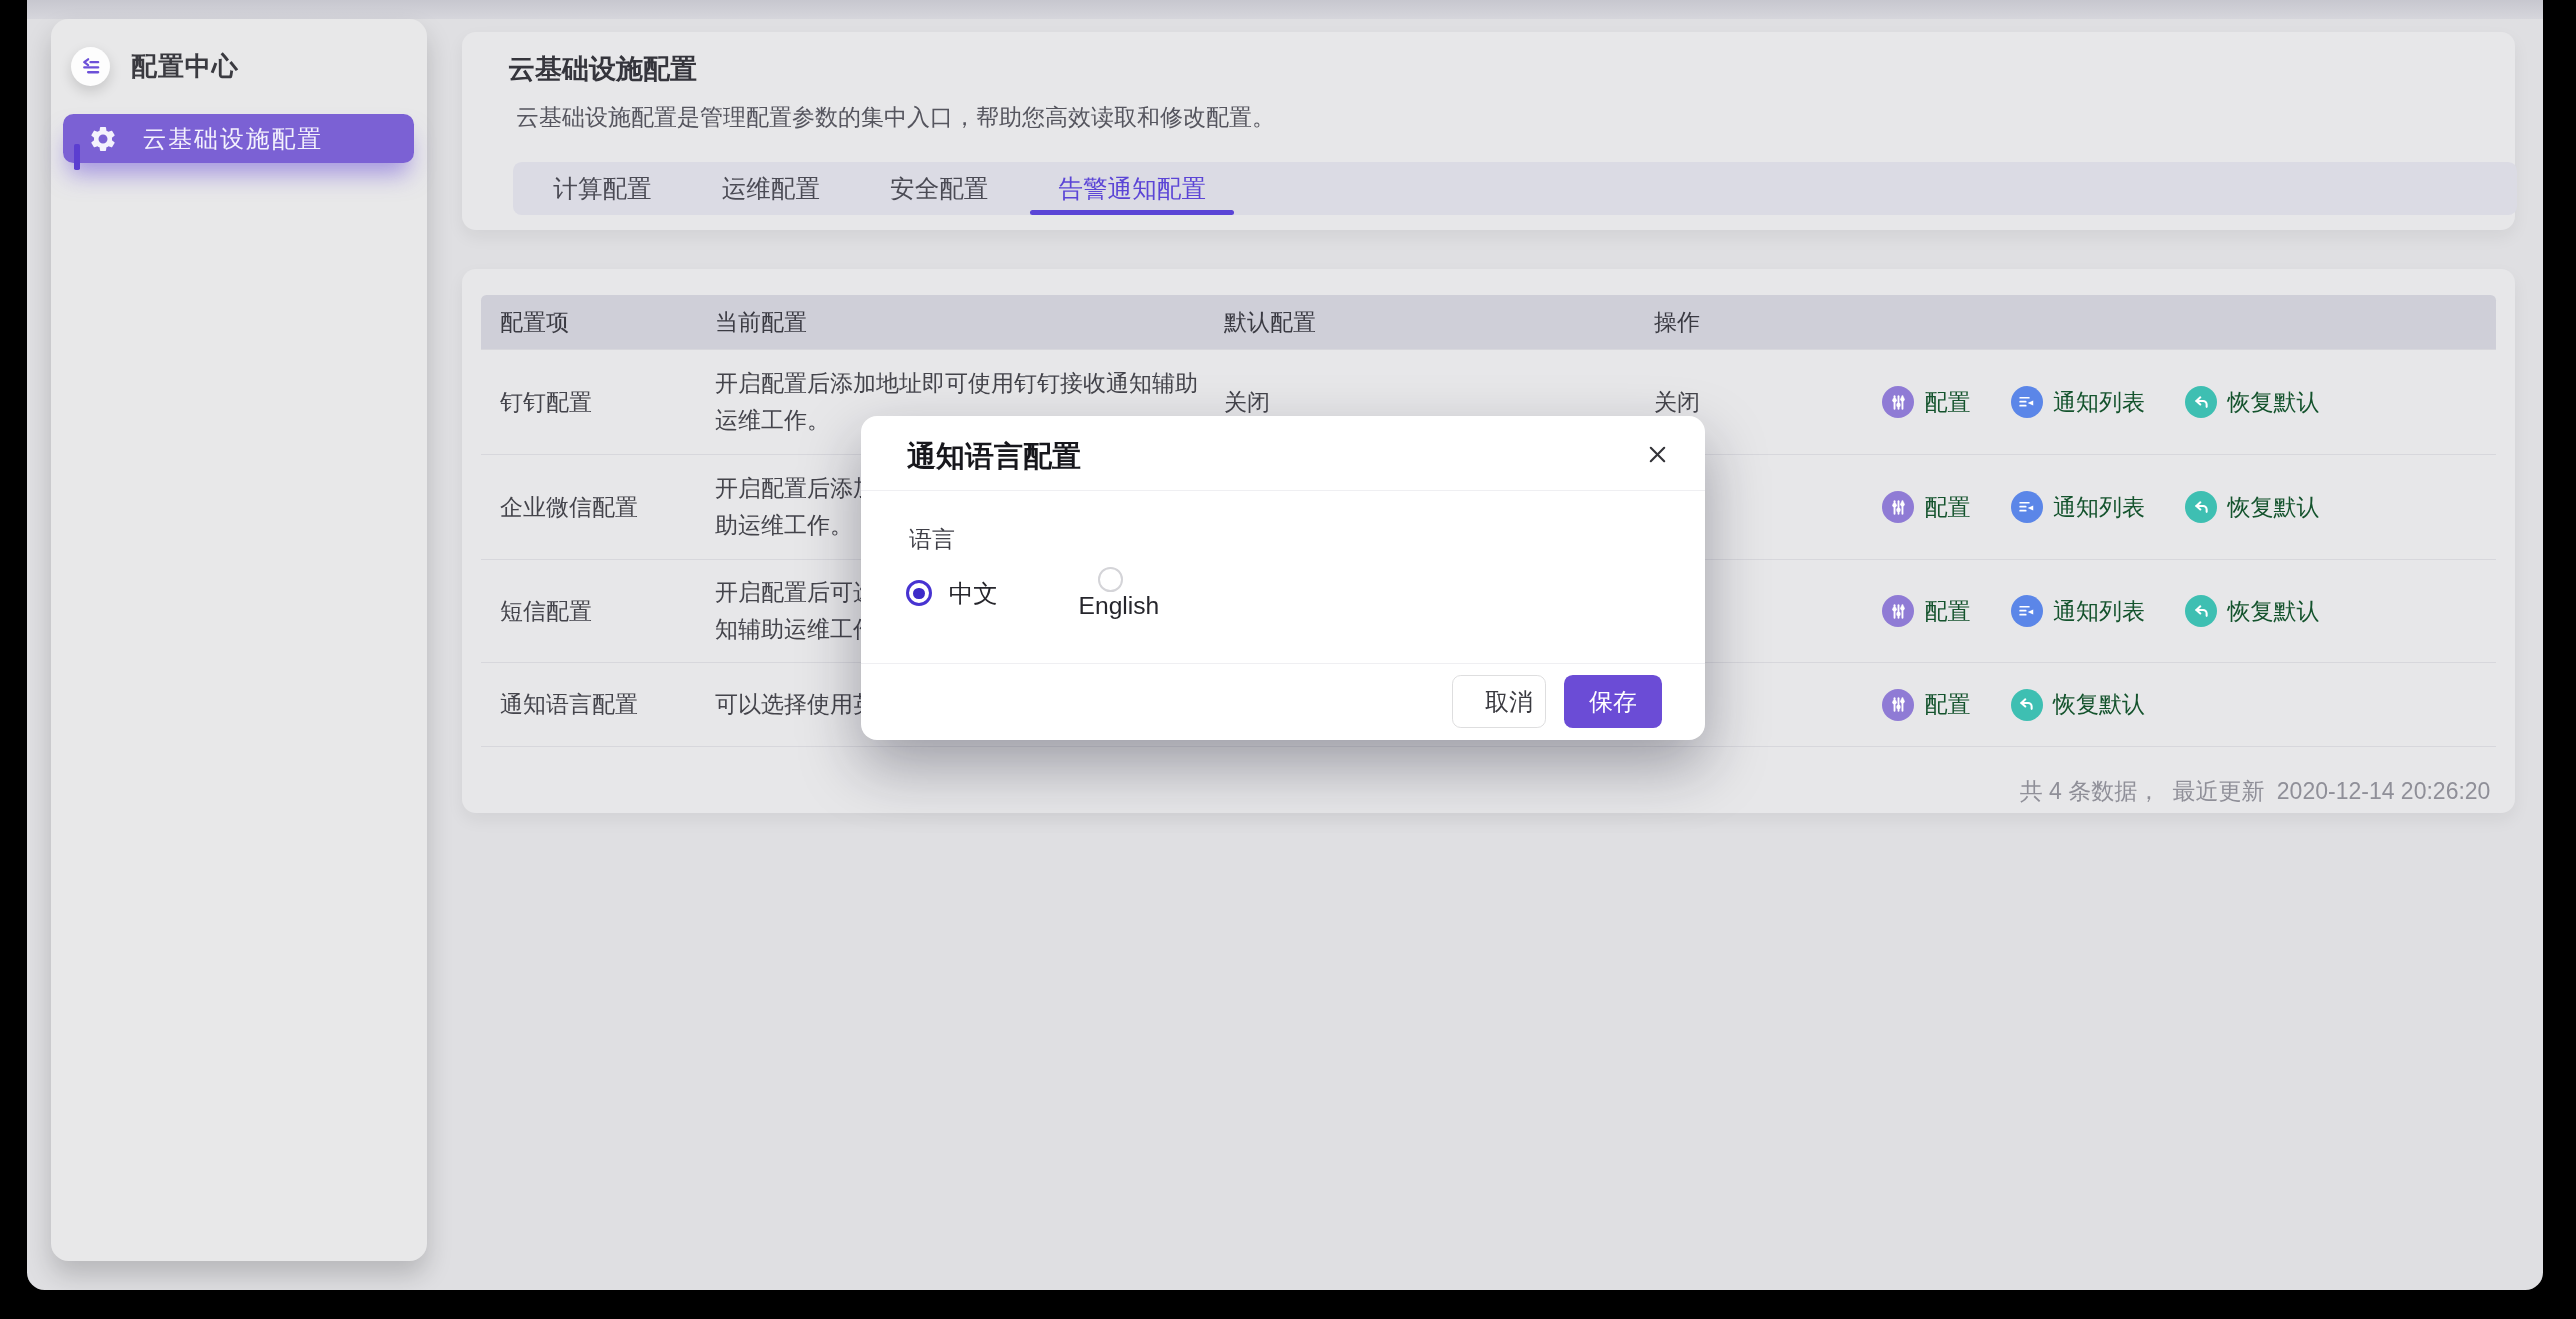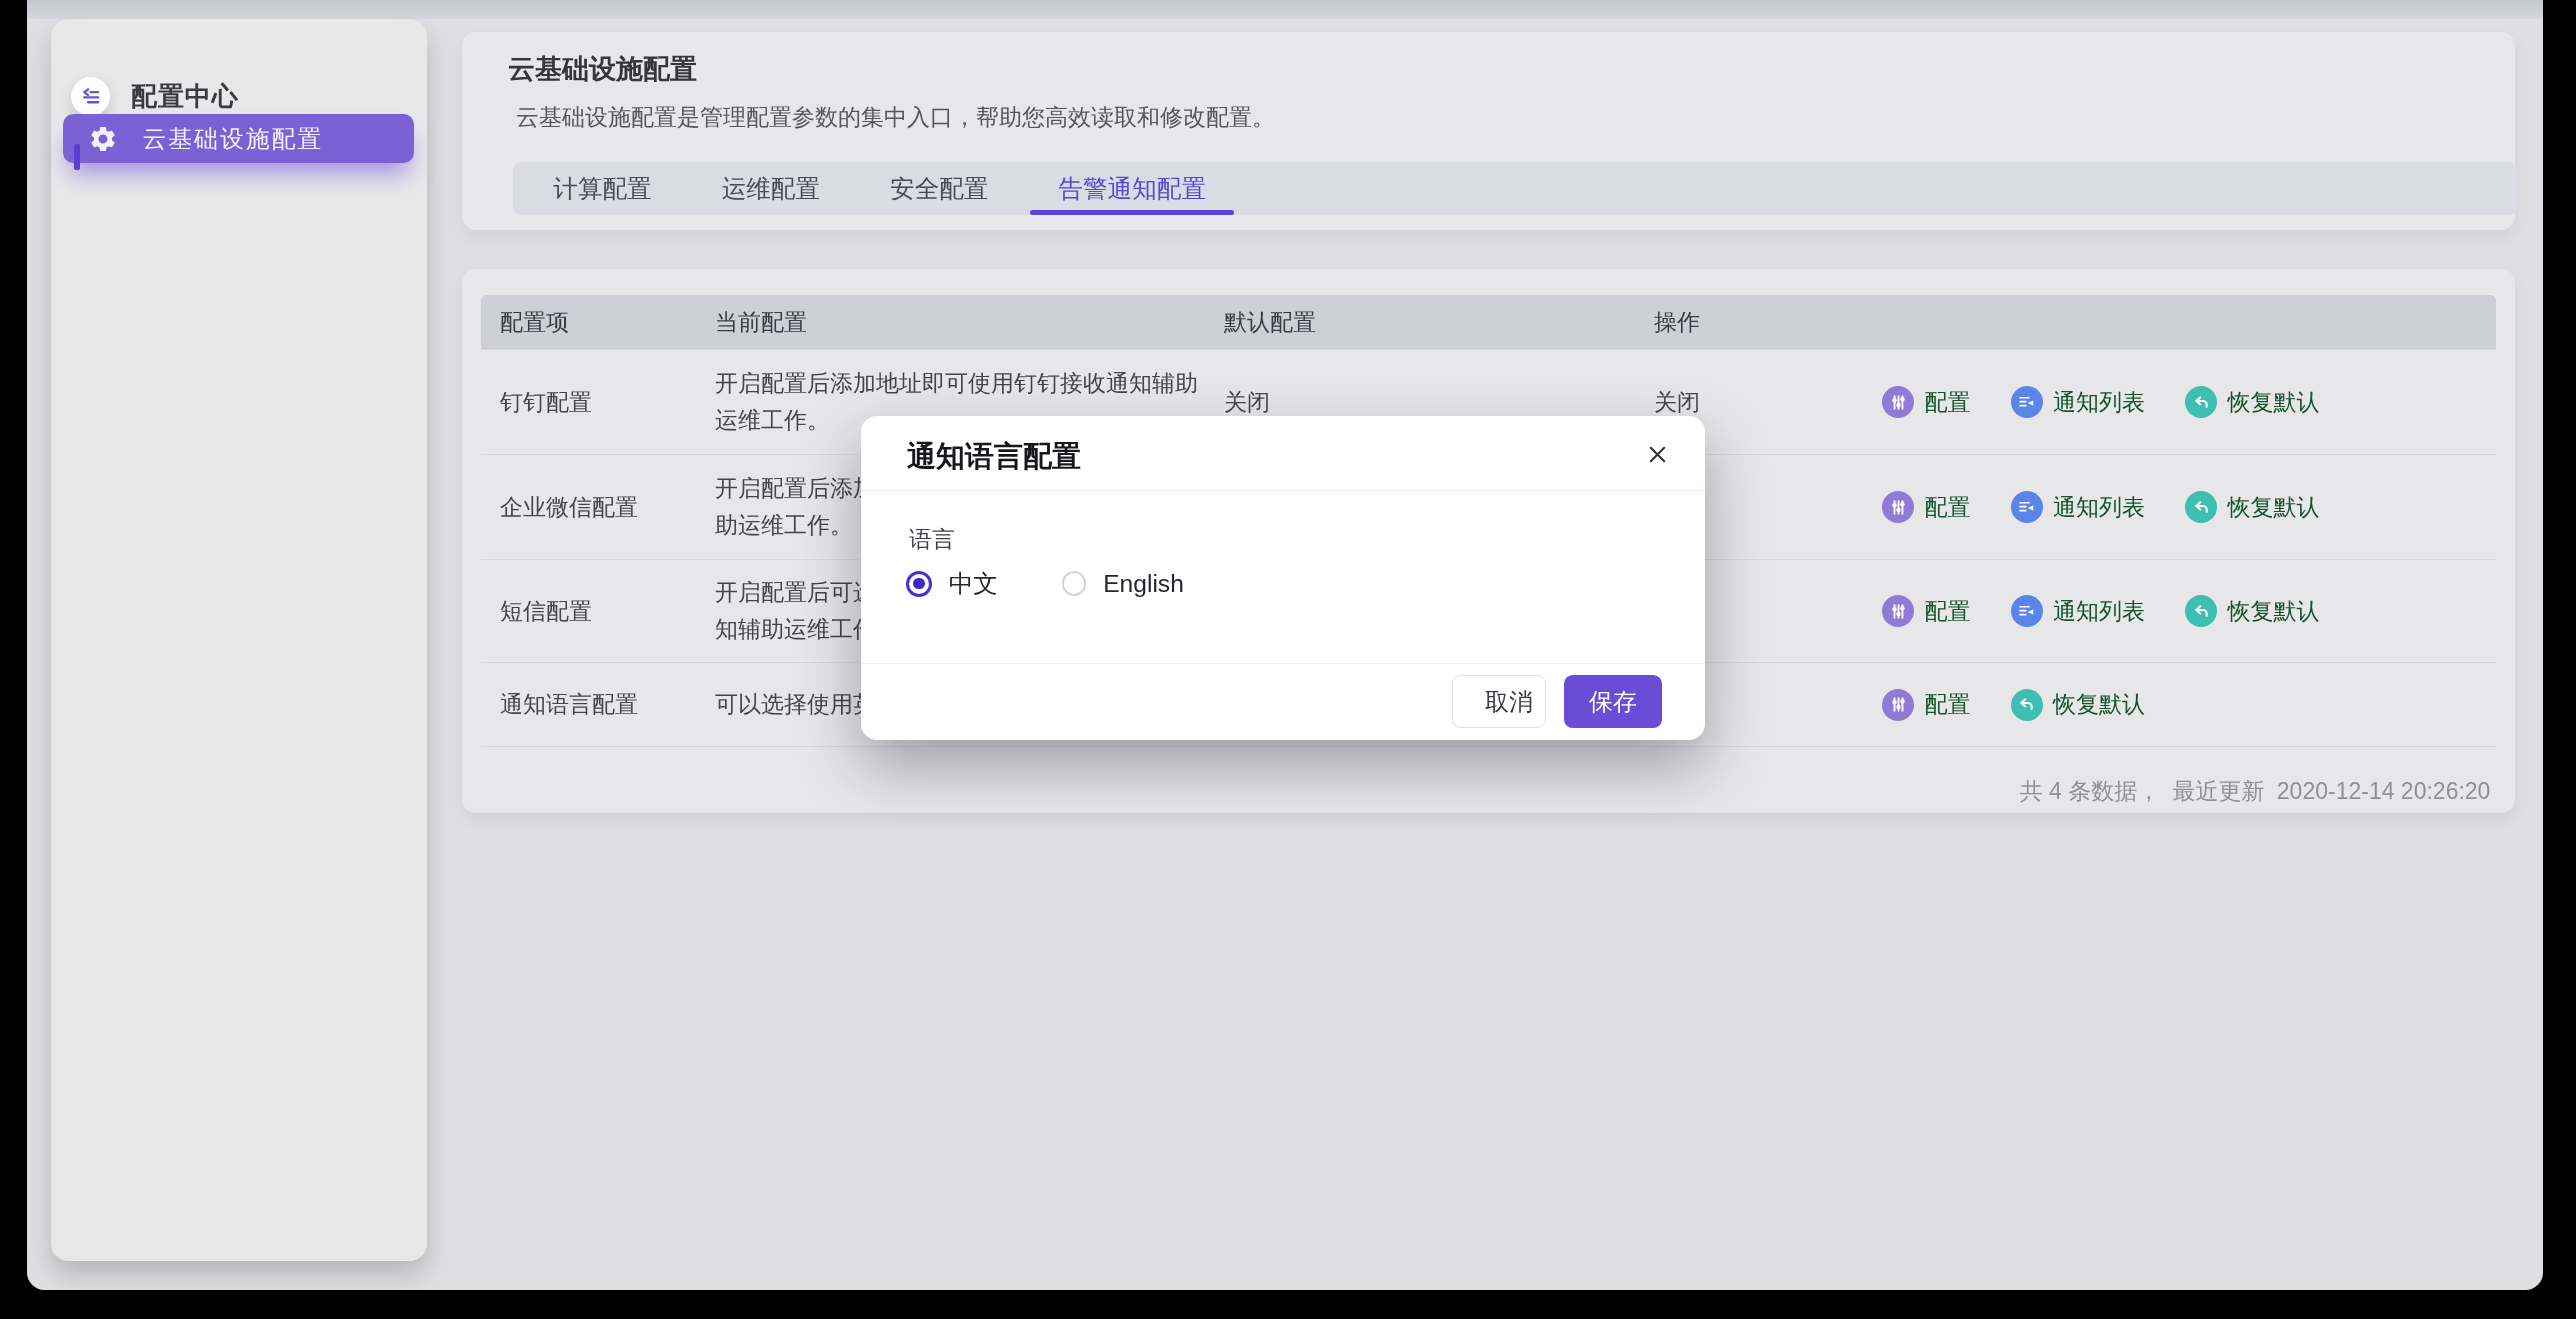--- a/index.html
+++ b/index.html
@@ -8,21 +8,21 @@
 
   .window { position:absolute; left:27px; top:0; width:2516px; height:1290px;
             background:#dfdfe2; border-radius:0 0 17.5px 17.5px; overflow:hidden; }
   .titlebar { position:absolute; left:0; top:0; width:100%; height:19px;
               background:linear-gradient(#c7c7cf,#d6d6dc); }
 
   
   .sidebar { position:absolute; left:24px; top:19px; width:376px; height:1242px;
              background:#e8e8e9; border-radius:17.5px;
              box-shadow:0 14px 26px rgba(0,0,0,0.18); }
-  .side-head { position:absolute; left:20px; top:40px; height:74px; display:flex; align-items:center; }
+  .side-head { position:absolute; left:20px; top:10px; height:74px; display:flex; align-items:center; }
   .collapse-btn { width:39px; height:39px; border-radius:50%; background:#fdfdfd;
                   box-shadow:0 5.3px 12.3px rgba(0,0,0,0.15); display:flex; align-items:center; justify-content:center; }
   .side-title { margin-left:21px; font-size:26px; font-weight:700; color:#3a3a40; letter-spacing:0.9px; }
   .side-item { position:absolute; left:12.3px; top:95px; width:351px; height:49px; border-radius:10.5px;
                background:#7b61d4; display:flex; align-items:center;
                box-shadow:0 16px 23px -5.3px rgba(108,80,216,0.55); }
   .side-item .gear { margin-left:24.6px; width:30px; height:30px; display:flex; }
   .side-item .lbl { margin-left:24.6px; color:#f4f2fd; font-size:24px; letter-spacing:1.8px; }
   .indicator { position:absolute; left:23px; top:125px; width:6.1px; height:26px;
                background:#5b3ed0; border-radius:1.8px; }
@@ -70,21 +70,21 @@
   .m-close { position:absolute; right:33px; top:23px; width:30px; height:30px;
              display:flex; align-items:center; justify-content:center; cursor:pointer; }
   .m-label { position:absolute; left:48px; top:108px; font-size:23px; color:#3f3f47; }
   .m-radios { position:absolute; left:45px; top:151px; display:flex; align-items:center; }
   .radio { display:flex; align-items:center; cursor:pointer; }
   .rdot { width:26px; height:26px; border-radius:50%; background:#fff;
           border:3.5px solid #4733d1; display:flex; align-items:center; justify-content:center; }
   .rdot .fill { width:11.4px; height:11.4px; border-radius:50%; background:#3d2bc9; }
   .rdot.off { width:24.6px; height:24.6px; border:2.6px solid #d4d4d8; }
   .radio .rlbl { margin-left:16.7px; font-size:24.6px; color:#26262c; }
-  .radio + .radio { margin-left:64px; }
+  .radio + .radio { margin-left:64px;flex-direction:column; }
   .m-foot { position:absolute; left:0; bottom:0; width:100%; height:77px;
             border-top:1.8px solid #efeff2; }
   .btn { position:absolute; top:11.4px; height:53px; border-radius:8.8px; font-size:24px;
          display:flex; align-items:center; justify-content:center; cursor:pointer; }
   .btn-cancel { right:159px; width:94px; background:#fff; border:1.8px solid #dededf; color:#3a3a40;padding-left:20px; }
   .btn-save { right:43px; width:98px; background:#6b4cd6; color:#fff; }
 </style>
 </head>
 <body>
 

